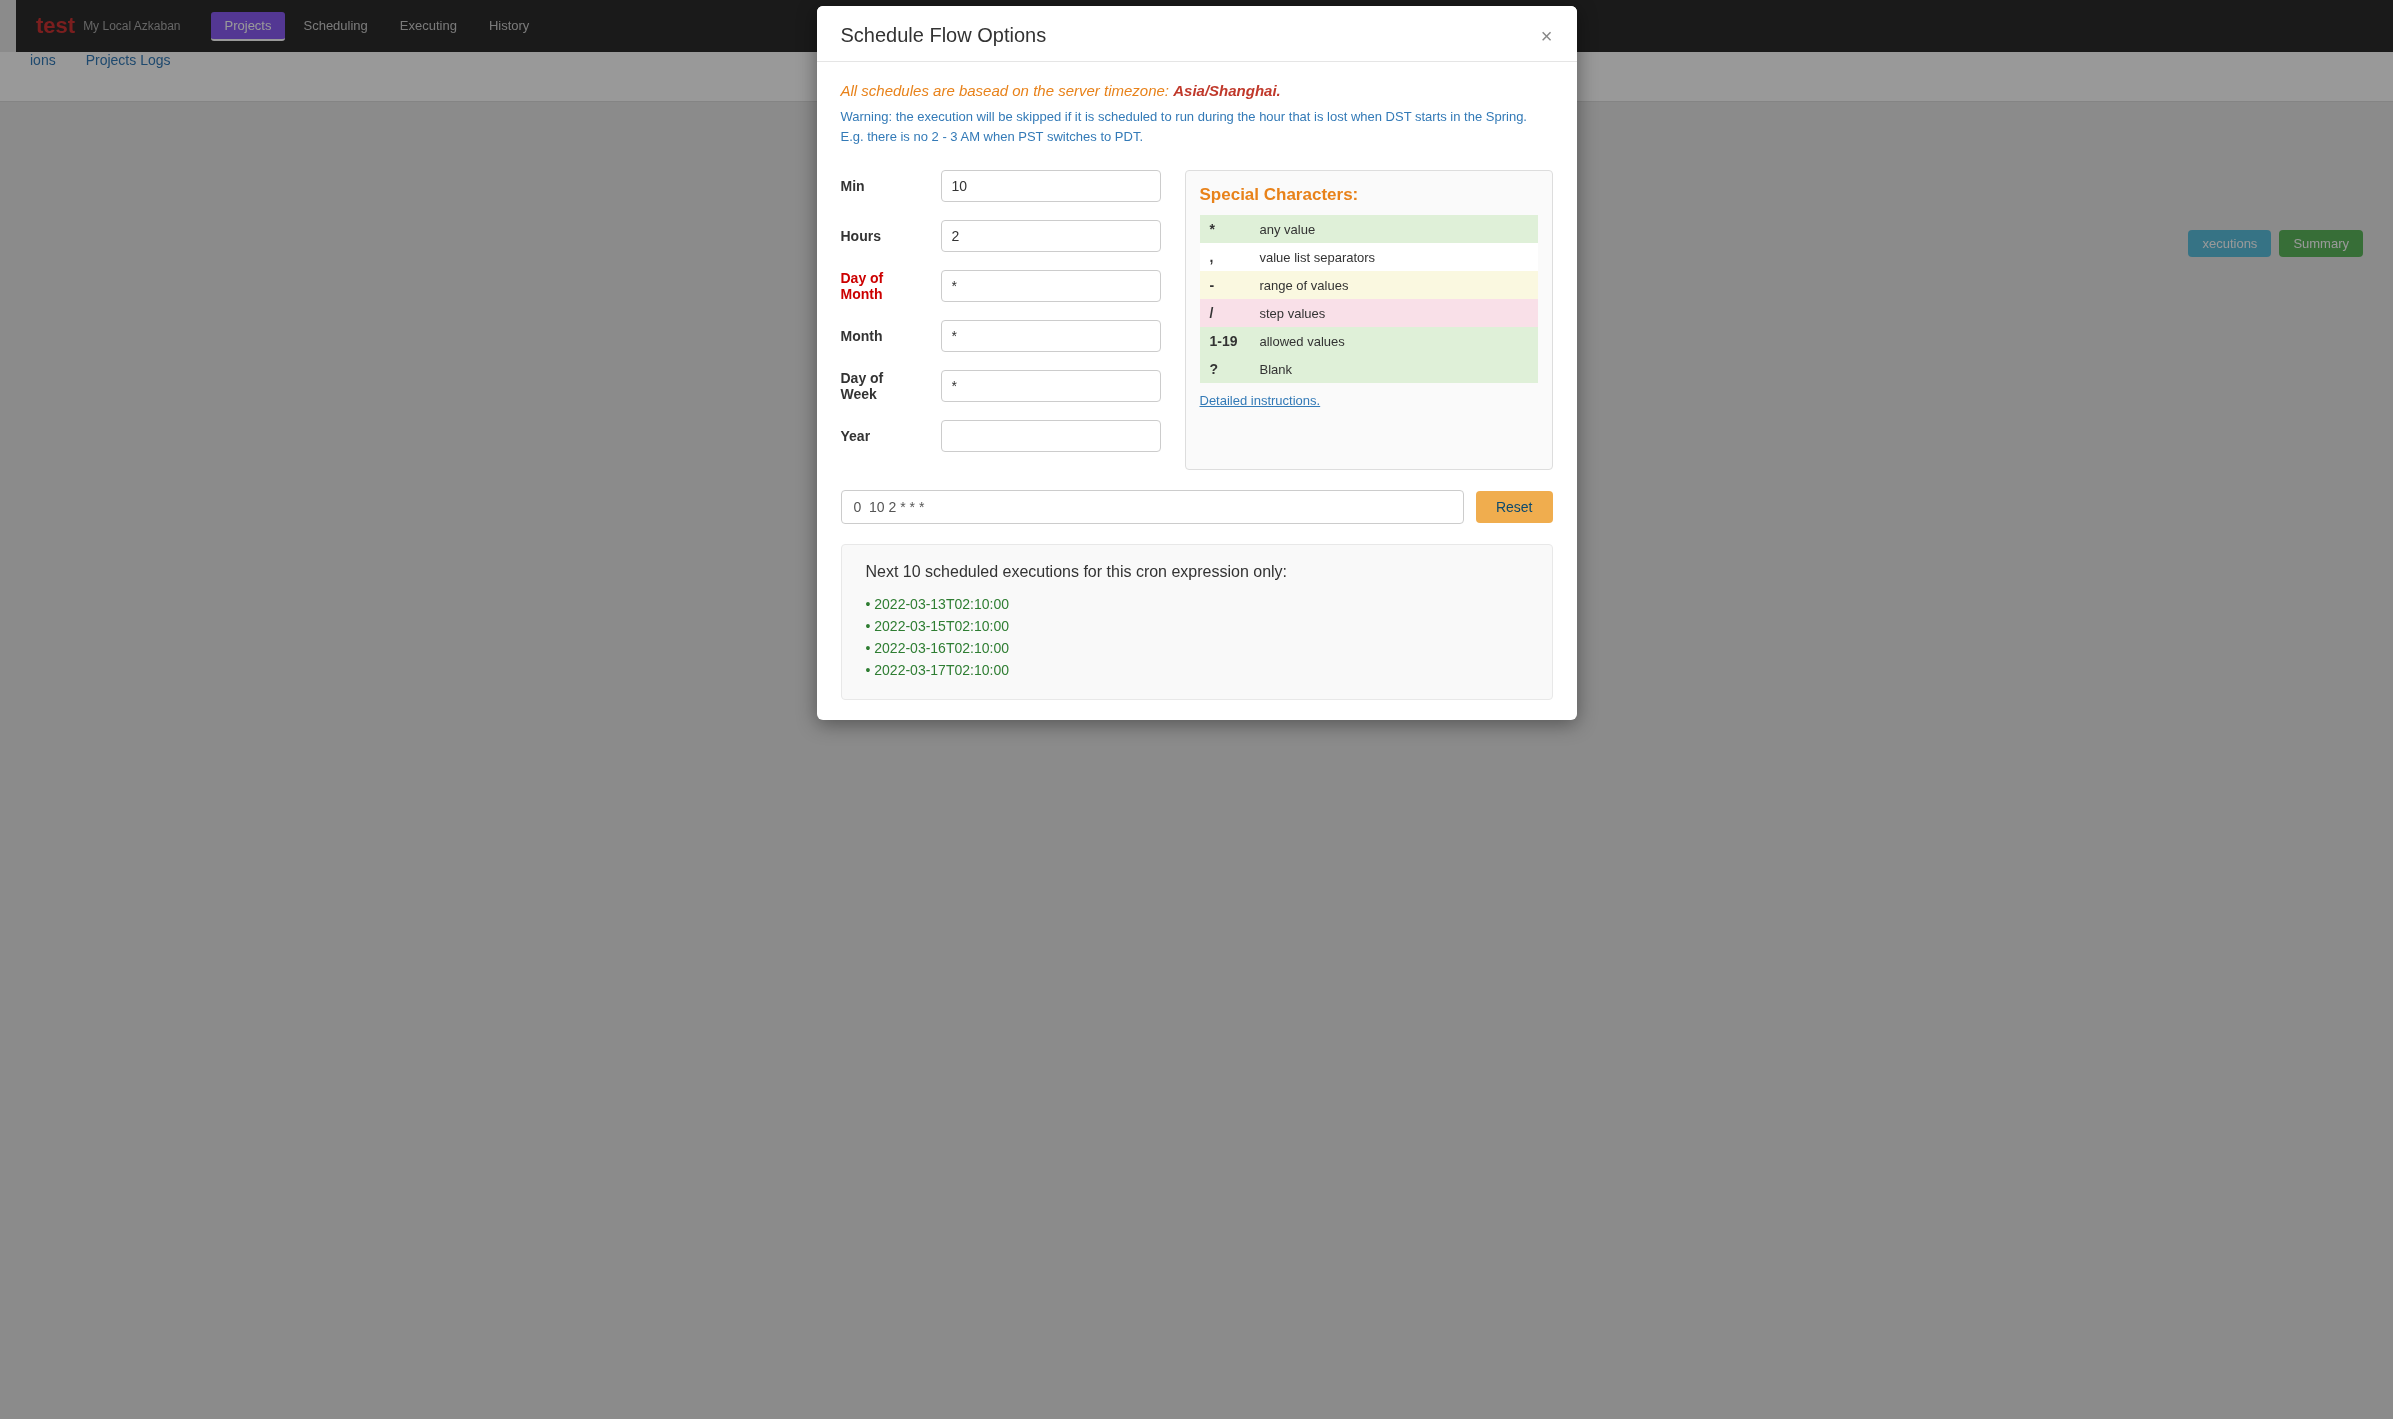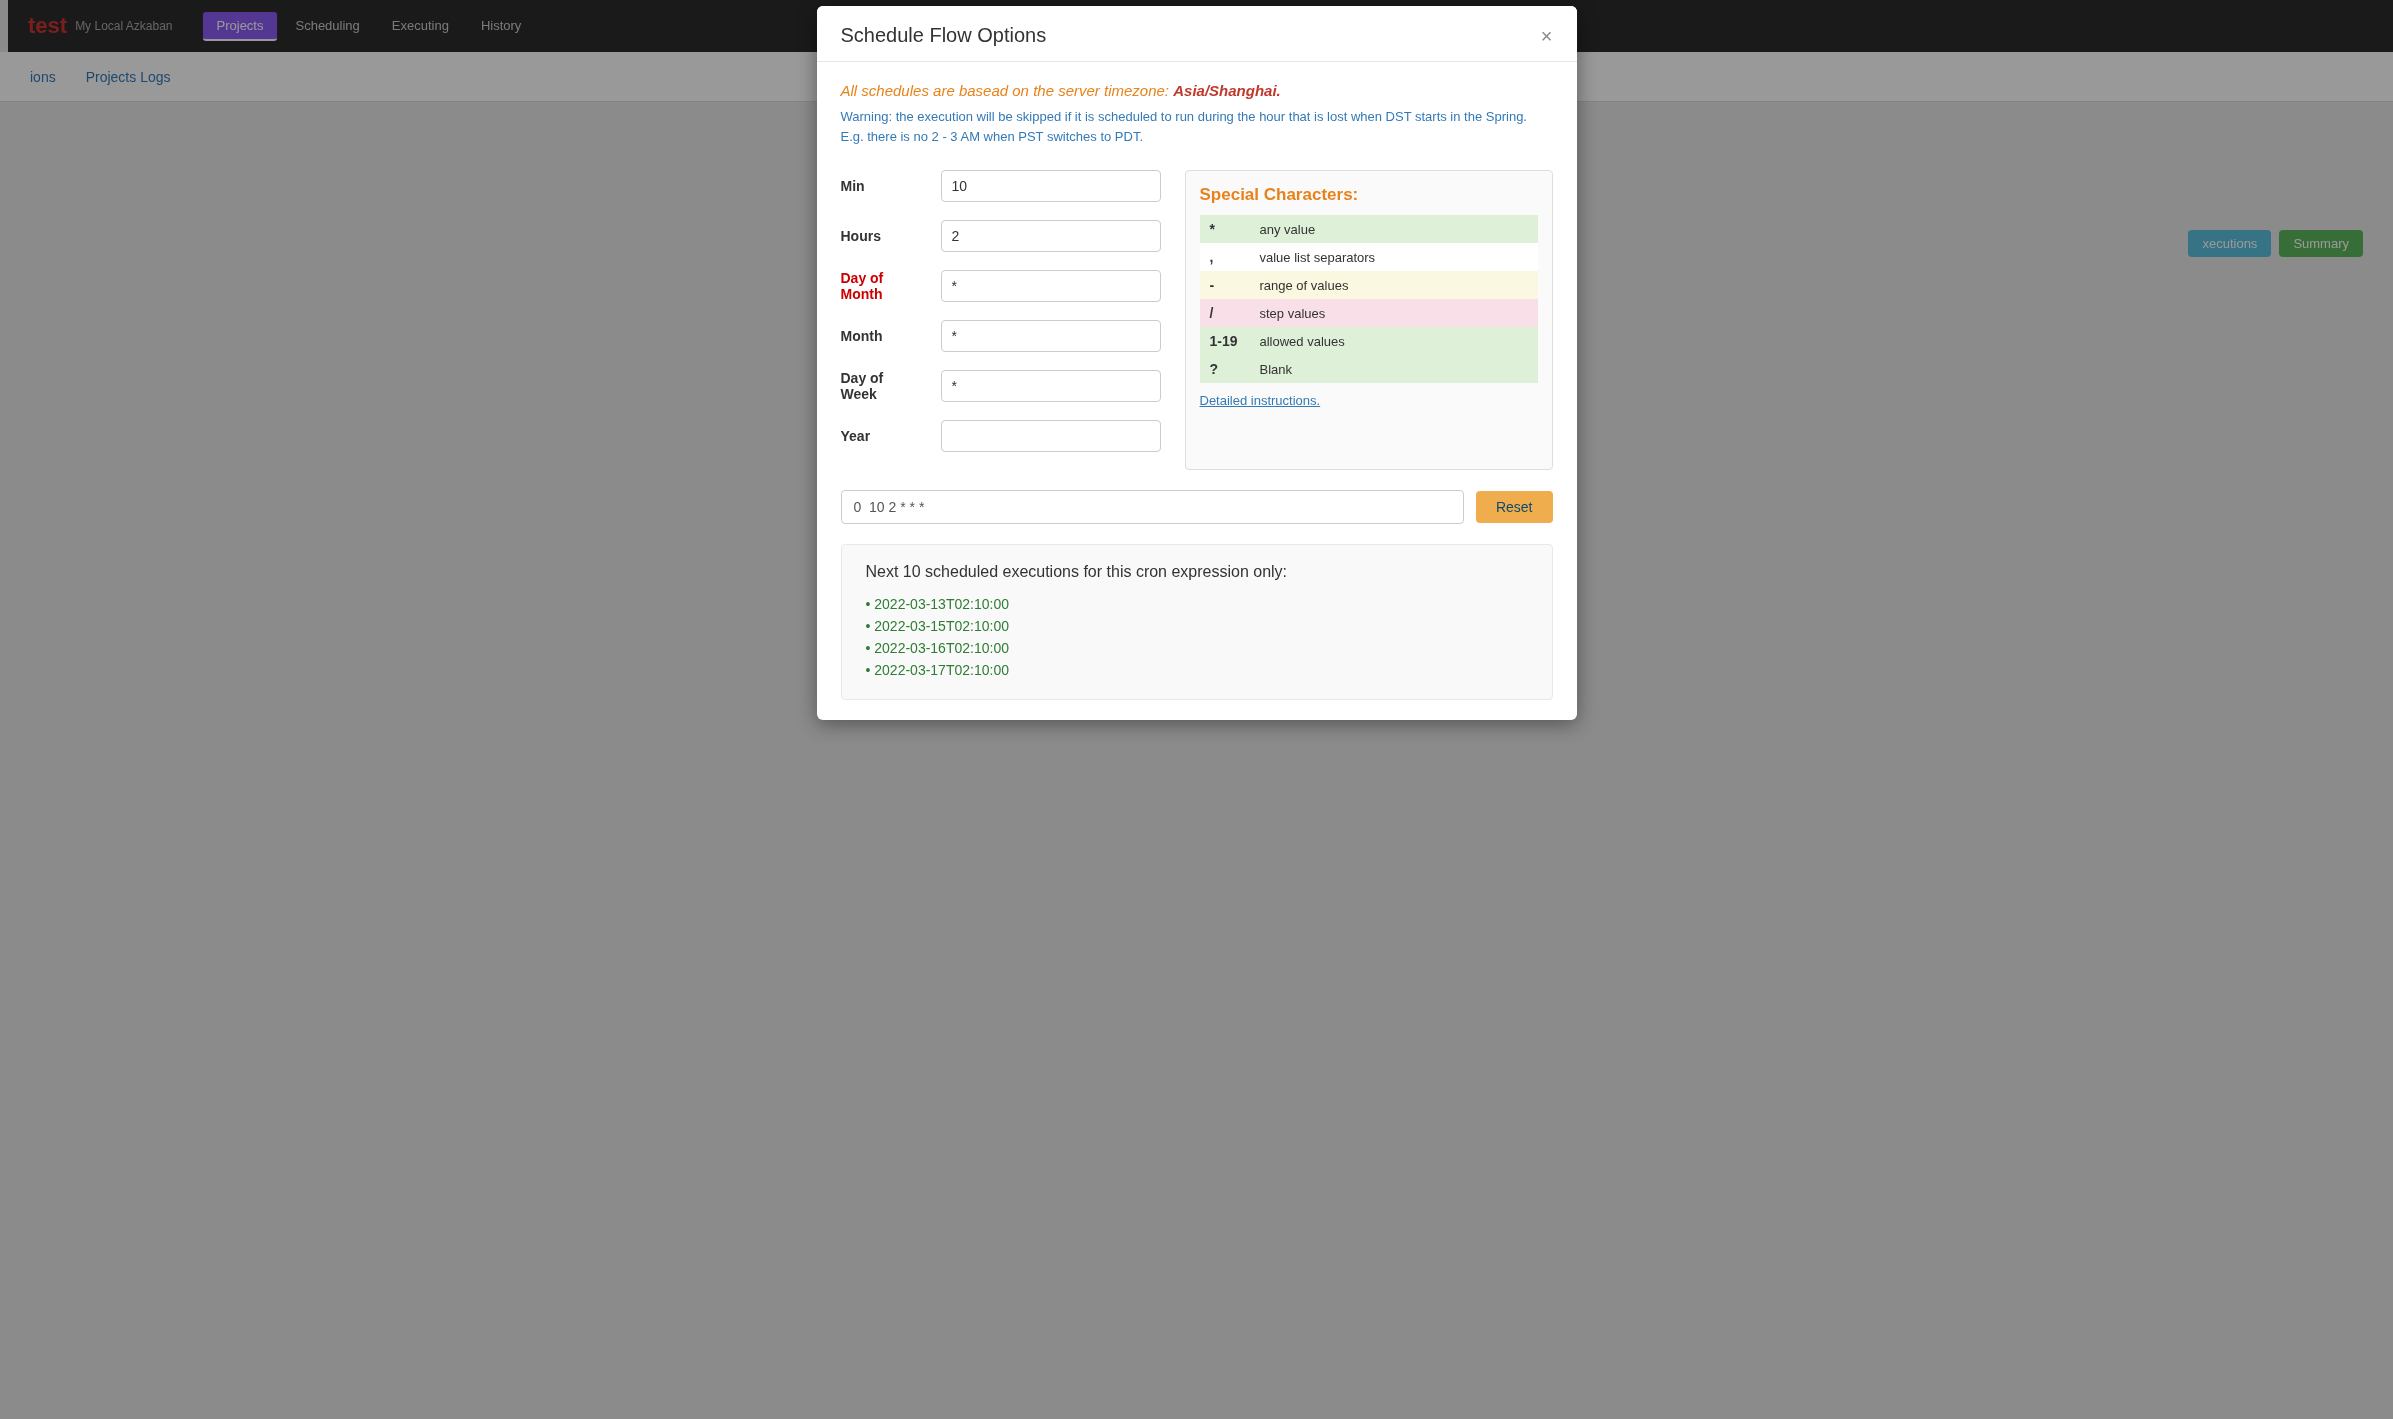--- a/index.html
+++ b/index.html
@@ -17,21 +17,21 @@
     .page-bg {
       position: absolute;
       top: 0; left: 0;
       width: 100%; height: 100%;
       background: #e8e8e8;
     }
 
     
     .navbar {
       position: absolute;
-      top: 0; left: 8px; right: 0;
+      top: 0; left: 16px; right: 0;
       height: 52px;
       background: #2c2c2c;
       display: flex;
       align-items: center;
       padding: 0 20px;
       z-index: 1;
     }
     .navbar-brand {
       display: flex;
       align-items: center;
@@ -65,21 +65,21 @@
     }
 
     
     .subnav {
       position: absolute;
       top: 52px; left: 0; right: 0;
       height: 50px;
       background: #fff;
       border-bottom: 1px solid #ddd;
       display: flex;
-      align-items: center;
+      align-items: flex-start;
       padding: 0 30px;
       gap: 30px;
       z-index: 1;
     }
     .subnav-link {
       color: #337ab7;
       font-size: 14px;
       cursor: pointer;
       text-decoration: none;
     }

